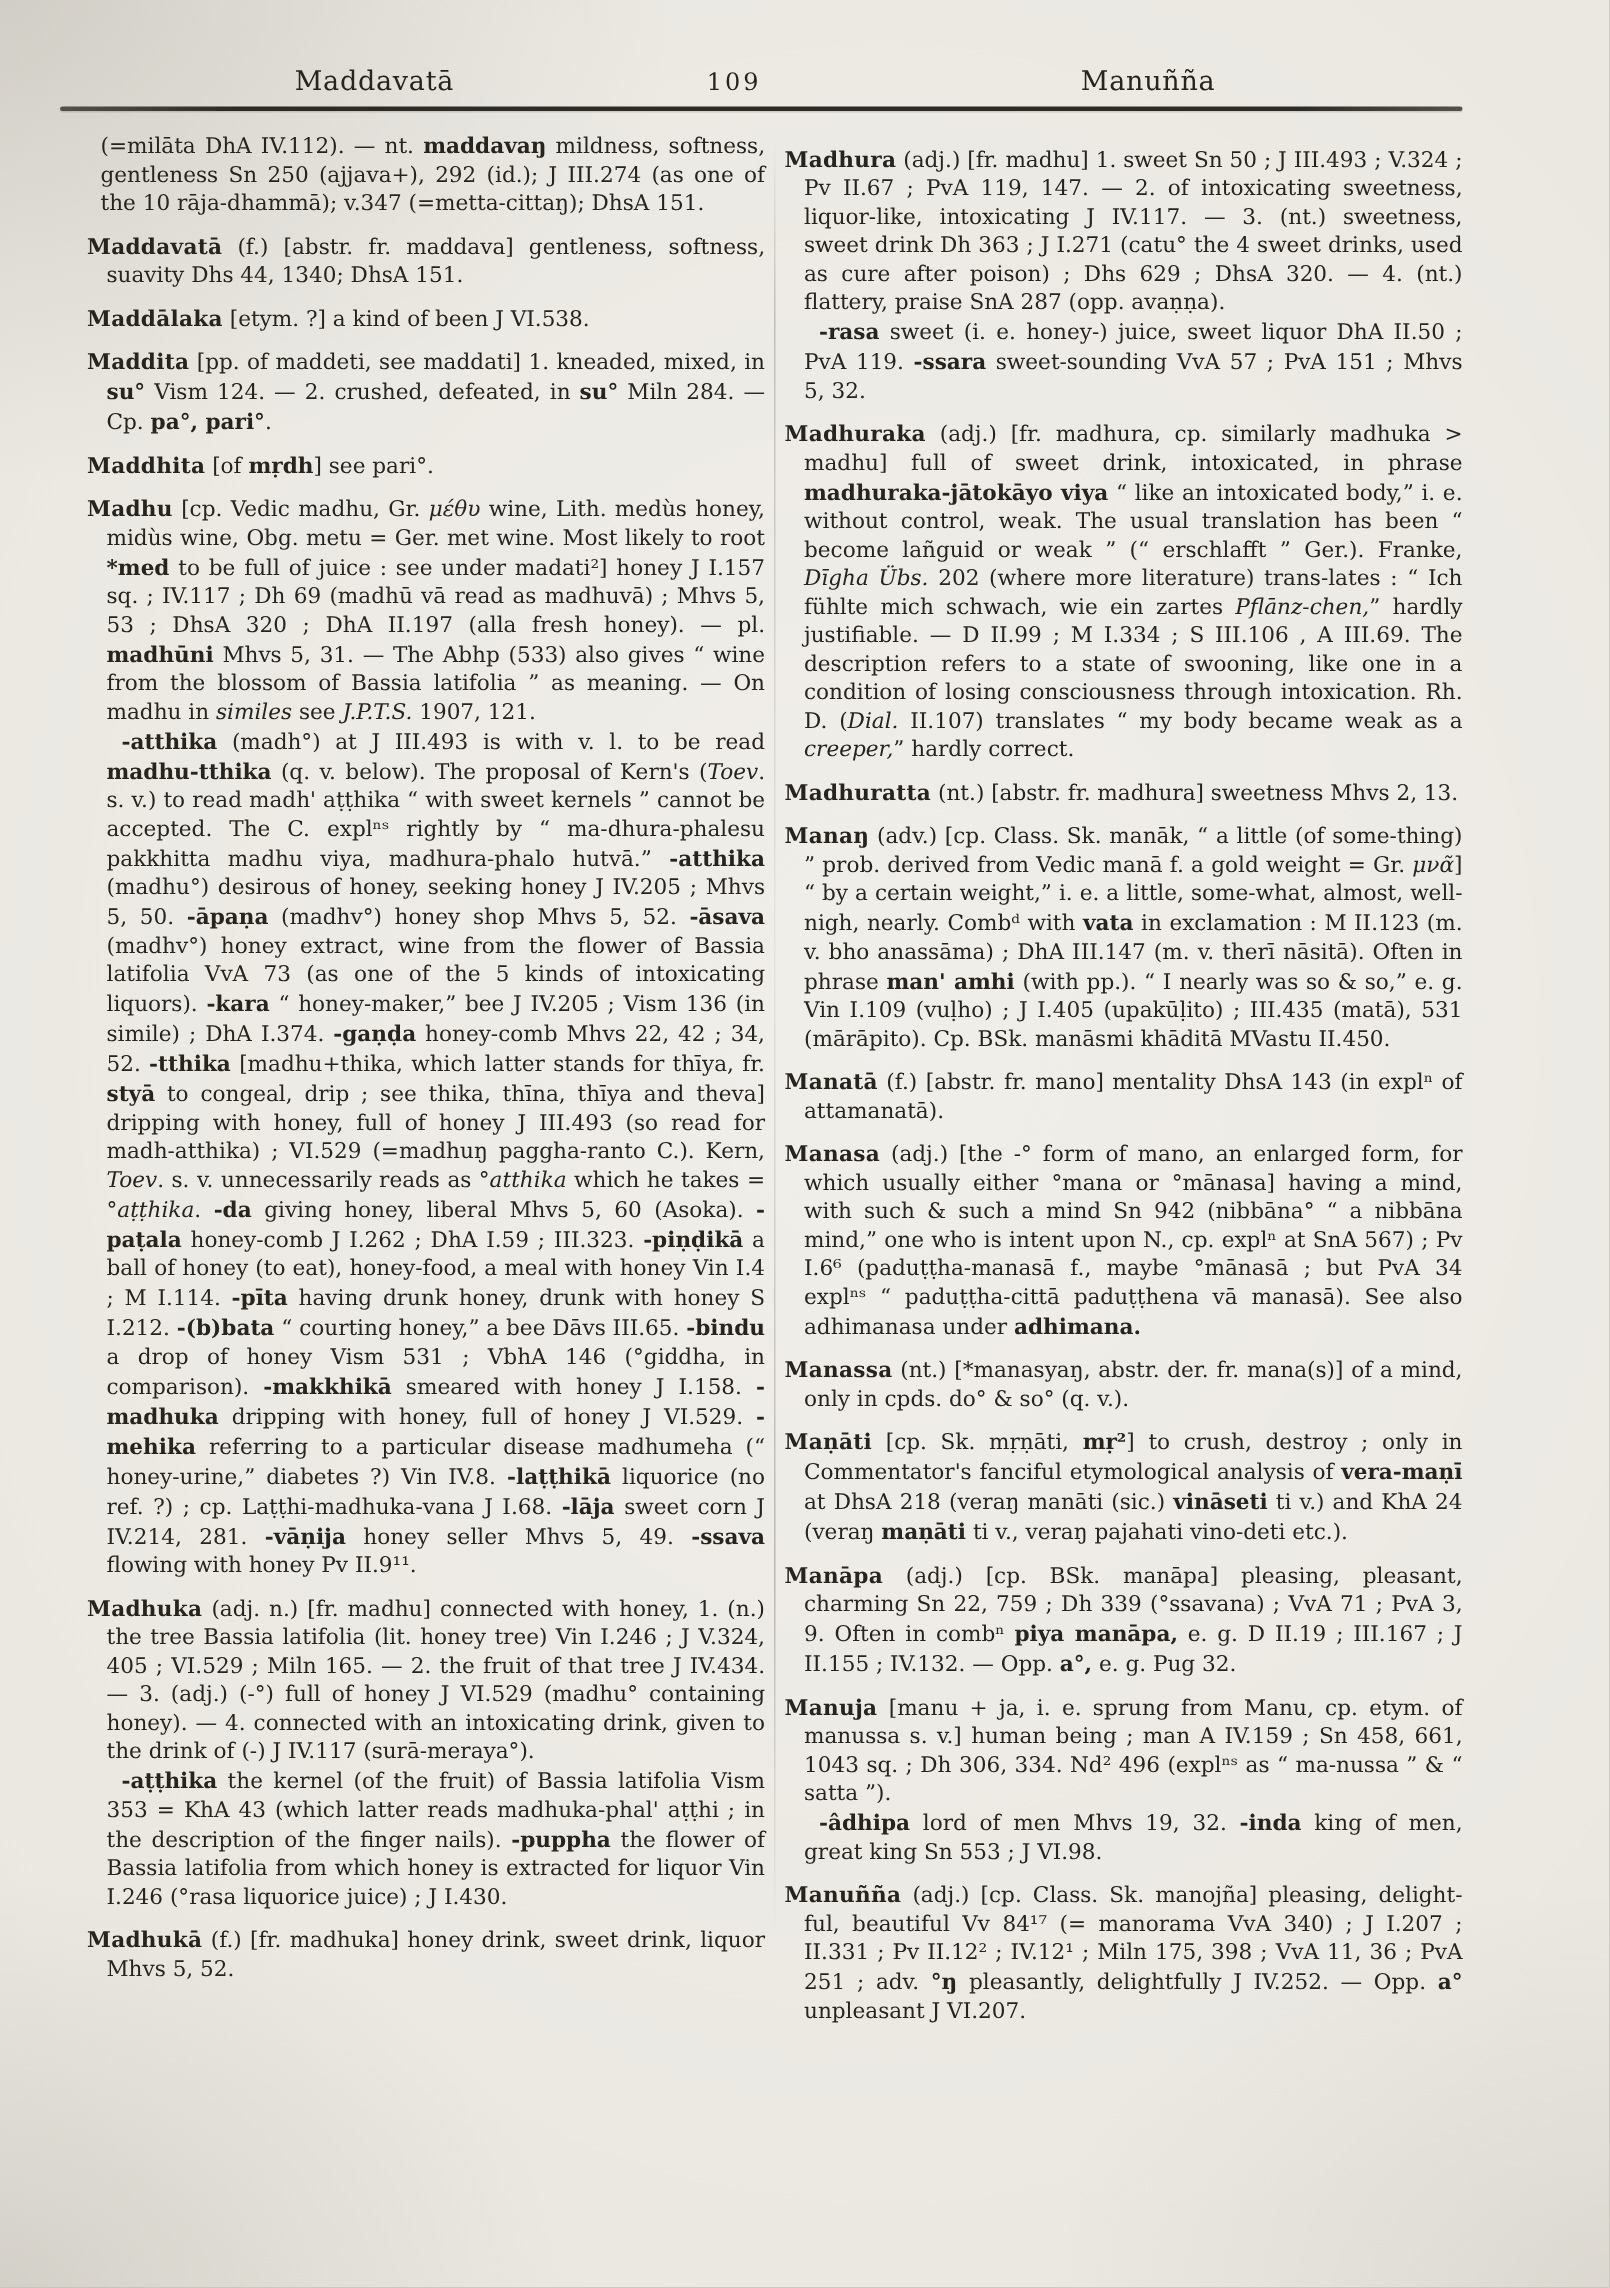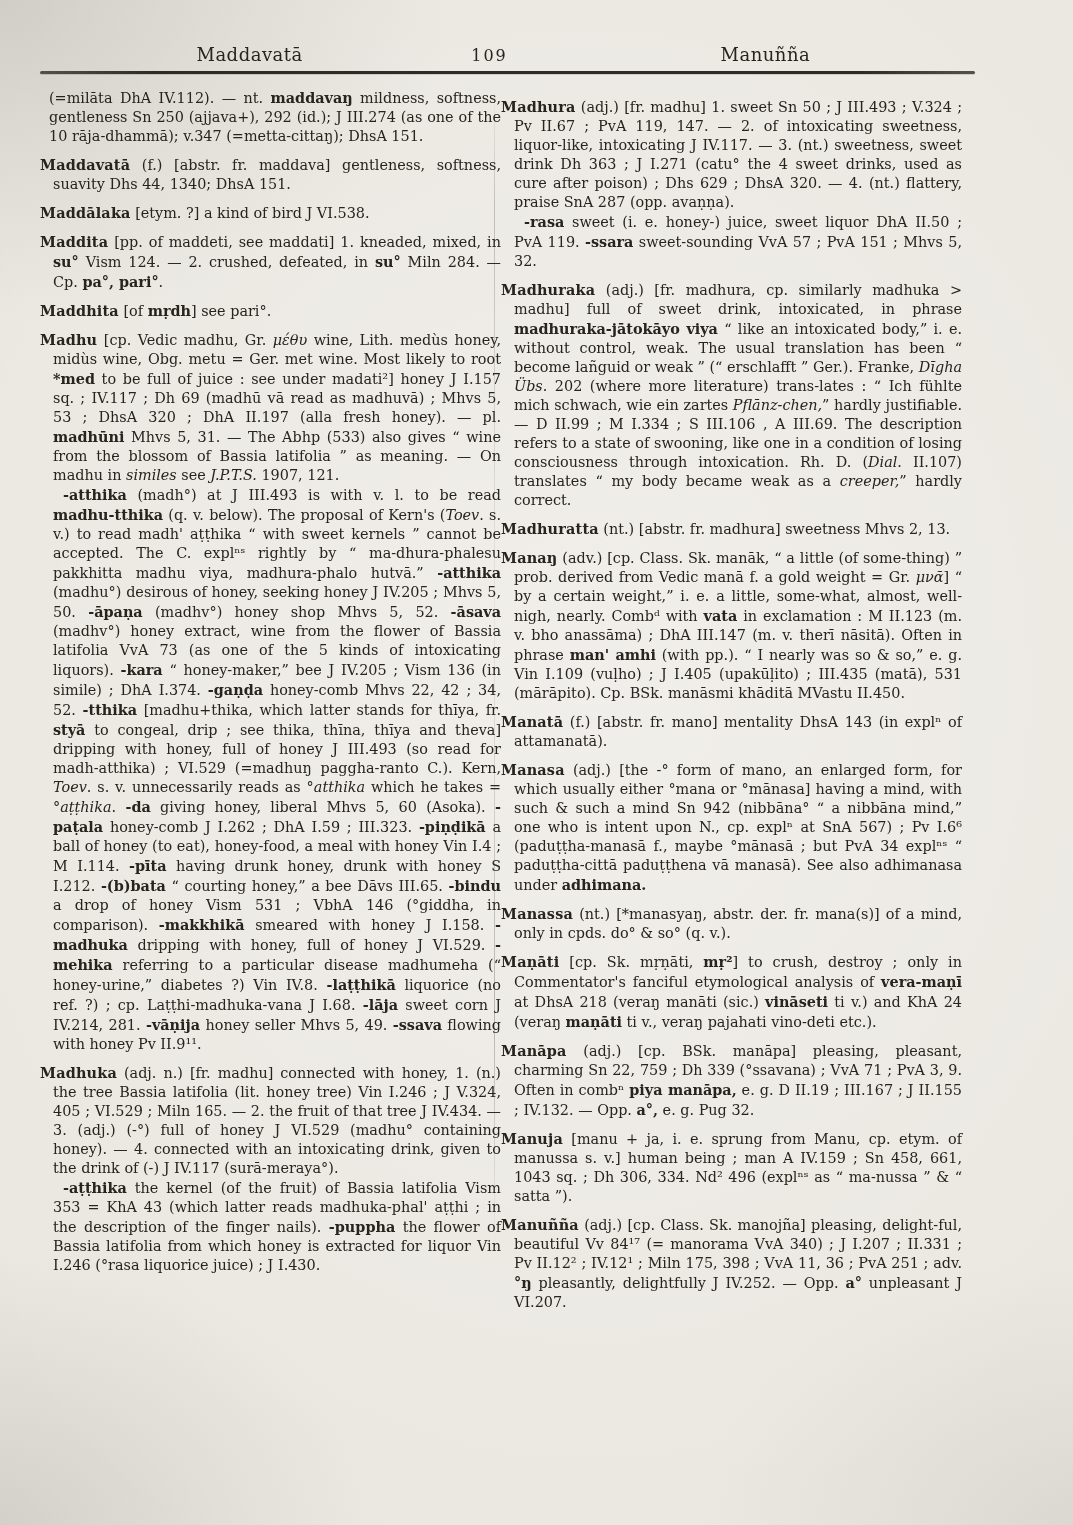--- a/index.html
+++ b/index.html
@@ -37,24 +37,26 @@
   }
   .head-rule{
     height:3px;
     background:linear-gradient(90deg,#55504a, #2e2a25 12%, #2e2a25 88%, #55504a);
     margin-top:6px;
     border-radius:2px;
     box-shadow:0 1px 0 rgba(0,0,0,.12);
   }
   .columns{
     display:flex;
+    gap:13px;
     margin-top:14px;
     font-size:14.4px;
     line-height:19px;
     text-align:justify;
+    margin-left:18px;
   }
   .col{width:461px;}
   .col.right{position:relative;}
   .col.right::before{
     content:"";
     position:absolute;left:-7px;top:4px;bottom:60px;
     width:1px;
     background:linear-gradient(rgba(60,55,48,.0), rgba(60,55,48,.25) 10%, rgba(60,55,48,.05) 45%, rgba(60,55,48,.3) 80%, rgba(60,55,48,0));
   }
   p.entry{margin:0;padding-left:13px;text-indent:-13px;}
@@ -73,37 +75,39 @@
     <div class="running-head">
       <span class="side">Maddavatā</span>
       <span class="pageno">109</span>
       <span class="side">Manuñña</span>
     </div>
     <div class="head-rule"></div>
     <div class="columns">
       <div class="col left">
           <p class="entry cont"><span>(=milāta DhA IV.112). — nt. </span><b>maddavaŋ</b><span> mildness, softness, gentleness Sn 250 (ajjava+), 292 (id.); J III.274 (as one of the 10 rāja-dhammā); v.347 (=metta-cittaŋ); DhsA 151.</span></p>
           <p class="entry new"><b class="hw">Maddavatā</b><span> (f.) [abstr. fr. maddava] gentleness, softness, suavity Dhs 44, 1340; DhsA 151.</span></p>
-          <p class="entry new"><b class="hw">Maddālaka</b><span> [etym. ?] a kind of bird J VI.538.</span></p>
+          <p class="entry new"><b class="hw">Maddālaka</b><span> [etym. ?] a kind of been J VI.538.</span></p>
           <p class="entry new"><b class="hw">Maddita</b><span> [pp. of maddeti, see maddati] 1. kneaded, mixed, in </span><b>su°</b><span> Vism 124. — 2. crushed, defeated, in </span><b>su°</b><span> Miln 284. — Cp. </span><b>pa°, pari°</b><span>.</span></p>
           <p class="entry new"><b class="hw">Maddhita</b><span> [of </span><b>mṛdh</b><span>] see pari°.</span></p>
           <p class="entry new"><b class="hw">Madhu</b><span> [cp. Vedic madhu, Gr. </span><i>μέθυ</i><span> wine, Lith. medùs honey, midùs wine, Obg. metu = Ger. met wine.  Most likely to root </span><b>*med</b><span> to be full of juice : see under madati²] honey J I.157 sq. ; IV.117 ; Dh 69 (madhū vā read as madhuvā) ; Mhvs 5, 53 ; DhsA 320 ; DhA II.197 (alla fresh honey). — pl. </span><b>madhūni</b><span> Mhvs 5, 31. — The Abhp (533) also gives “ wine from the blossom of Bassia latifolia ” as meaning. — On madhu in </span><i>similes</i><span> see </span><i>J.P.T.S.</i><span> 1907, 121.</span></p>
           <p class="entry sub"><b>-atthika</b><span> (madh°) at J III.493 is with v. l. to be read </span><b>madhu-tthika</b><span> (q. v. below).  The proposal of Kern's (</span><i>Toev</i><span>. s. v.) to read madh' aṭṭhika “ with sweet kernels ” cannot be accepted.  The C. explⁿˢ rightly by “ ma-dhura-phalesu pakkhitta madhu viya, madhura-phalo hutvā.”  </span><b>-atthika</b><span> (madhu°) desirous of honey, seeking honey J IV.205 ; Mhvs 5, 50.  </span><b>-āpaṇa</b><span> (madhv°) honey shop Mhvs 5, 52.  </span><b>-āsava</b><span> (madhv°) honey extract, wine from the flower of Bassia latifolia VvA 73 (as one of the 5 kinds of intoxicating liquors).  </span><b>-kara</b><span> “ honey-maker,” bee J IV.205 ; Vism 136 (in simile) ; DhA I.374.  </span><b>-gaṇḍa</b><span> honey-comb Mhvs 22, 42 ; 34, 52. </span><b>-tthika</b><span> [madhu+thika, which latter stands for thīya, fr. </span><b>styā</b><span> to congeal, drip ; see thika, thīna, thīya and theva] dripping with honey, full of honey J III.493 (so read for madh-atthika) ; VI.529 (=madhuŋ paggha-ranto C.).  Kern, </span><i>Toev</i><span>. s. v. unnecessarily reads as </span><i>°atthika</i><span> which he takes = </span><i>°aṭṭhika</i><span>.  </span><b>-da</b><span> giving honey, liberal Mhvs 5, 60 (Asoka).  </span><b>-paṭala</b><span> honey-comb J I.262 ; DhA I.59 ; III.323.  </span><b>-piṇḍikā</b><span> a ball of honey (to eat), honey-food, a meal with honey Vin I.4 ; M I.114.  </span><b>-pīta</b><span> having drunk honey, drunk with honey S I.212.  </span><b>-(b)bata</b><span> “ courting honey,” a bee Dāvs III.65. </span><b>-bindu</b><span> a drop of honey Vism 531 ; VbhA 146 (°giddha, in comparison).  </span><b>-makkhikā</b><span> smeared with honey J I.158.  </span><b>-madhuka</b><span> dripping with honey, full of honey J VI.529.  </span><b>-mehika</b><span> referring to a particular disease madhumeha (“ honey-urine,” diabetes ?) Vin IV.8. </span><b>-laṭṭhikā</b><span> liquorice (no ref. ?) ; cp. Laṭṭhi-madhuka-vana J I.68.  </span><b>-lāja</b><span> sweet corn J IV.214, 281.  </span><b>-vāṇija</b><span> honey seller Mhvs 5, 49.  </span><b>-ssava</b><span> flowing with honey Pv II.9¹¹.</span></p>
           <p class="entry new"><b class="hw">Madhuka</b><span> (adj. n.) [fr. madhu] connected with honey, 1. (n.) the tree Bassia latifolia (lit. honey tree) Vin I.246 ; J V.324, 405 ; VI.529 ; Miln 165. — 2. the fruit of that tree J IV.434. — 3. (adj.) (-°) full of honey J VI.529 (madhu° containing honey). — 4. connected with an intoxicating drink, given to the drink of (-) J IV.117 (surā-meraya°).</span></p>
           <p class="entry sub"><b>-aṭṭhika</b><span> the kernel (of the fruit) of Bassia latifolia Vism 353 = KhA 43 (which latter reads madhuka-phal' aṭṭhi ; in the description of the finger nails). </span><b>-puppha</b><span> the flower of Bassia latifolia from which honey is extracted for liquor Vin I.246 (°rasa liquorice juice) ; J I.430.</span></p>
+          <p class="entry new"><b class="hw">Madhukā</b><span> (f.) [fr. madhuka] honey drink, sweet drink, liquor Mhvs 5, 52.</span></p>
         </div>
       <div class="col right">
           <p class="entry new"><b class="hw">Madhura</b><span> (adj.) [fr. madhu] 1. sweet Sn 50 ; J III.493 ; V.324 ; Pv II.67 ; PvA 119, 147. — 2. of intoxicating sweetness, liquor-like, intoxicating J IV.117. — 3. (nt.) sweetness, sweet drink Dh 363 ; J I.271 (catu° the 4 sweet drinks, used as cure after poison) ; Dhs 629 ; DhsA 320. — 4. (nt.) flattery, praise SnA 287 (opp. avaṇṇa).</span></p>
           <p class="entry sub"><b>-rasa</b><span> sweet (i. e. honey-) juice, sweet liquor DhA II.50 ; PvA 119.  </span><b>-ssara</b><span> sweet-sounding VvA 57 ; PvA 151 ; Mhvs 5, 32.</span></p>
           <p class="entry new"><b class="hw">Madhuraka</b><span> (adj.) [fr. madhura, cp. similarly madhuka &gt; madhu] full of sweet drink, intoxicated, in phrase </span><b>madhuraka-jātokāyo viya</b><span> “ like an intoxicated body,” i. e. without control, weak.  The usual translation has been “ become lañguid or weak ” (“ erschlafft ” Ger.). Franke, </span><i>Dīgha Übs.</i><span> 202 (where more literature) trans-lates : “ Ich fühlte mich schwach, wie ein zartes </span><i>Pflānz-chen,</i><span>” hardly justifiable. — D II.99 ; M I.334 ; S III.106 , A III.69.  The description refers to a state of swooning, like one in a condition of losing consciousness through intoxication.  Rh. D. (</span><i>Dial.</i><span> II.107) translates “ my body became weak as a </span><i>creeper,</i><span>” hardly correct.</span></p>
           <p class="entry new"><b class="hw">Madhuratta</b><span> (nt.) [abstr. fr. madhura] sweetness Mhvs 2, 13.</span></p>
           <p class="entry new"><b class="hw">Manaŋ</b><span> (adv.) [cp. Class. Sk. manāk, “ a little (of some-thing) ” prob. derived from Vedic manā f. a gold weight = Gr. </span><i>μνᾶ</i><span>] “ by a certain weight,” i. e. a little, some-what, almost, well-nigh, nearly.  Combᵈ with </span><b>vata</b><span> in exclamation : M II.123 (m. v. bho anassāma) ; DhA III.147 (m. v. therī nāsitā).  Often in phrase </span><b>man' amhi</b><span> (with pp.).  “ I nearly was so &amp; so,” e. g. Vin I.109 (vuḷho) ; J I.405 (upakūḷito) ; III.435 (matā), 531 (mārāpito).  Cp. BSk. manāsmi khāditā MVastu II.450.</span></p>
           <p class="entry new"><b class="hw">Manatā</b><span> (f.) [abstr. fr. mano] mentality DhsA 143 (in explⁿ of attamanatā).</span></p>
           <p class="entry new"><b class="hw">Manasa</b><span> (adj.) [the -° form of mano, an enlarged form, for which usually either °mana or °mānasa] having a mind, with such &amp; such a mind Sn 942 (nibbāna° “ a nibbāna mind,” one who is intent upon N., cp. explⁿ at SnA 567) ; Pv I.6⁶ (paduṭṭha-manasā f., maybe °mānasā ; but PvA 34 explⁿˢ “ paduṭṭha-cittā paduṭṭhena vā manasā).  See also adhimanasa under </span><b>adhimana.</b></p>
           <p class="entry new"><b class="hw">Manassa</b><span> (nt.) [*manasyaŋ, abstr. der. fr. mana(s)] of a mind, only in cpds. do° &amp; so° (q.  v.).</span></p>
           <p class="entry new"><b class="hw">Maṇāti</b><span> [cp. Sk. mṛṇāti, </span><b>mṛ²</b><span>] to crush, destroy ; only in Commentator's fanciful etymological analysis of </span><b>vera-maṇī</b><span> at DhsA 218 (veraŋ manāti (sic.) </span><b>vināseti</b><span> ti v.) and KhA 24 (veraŋ </span><b>maṇāti</b><span> ti v., veraŋ pajahati vino-deti etc.).</span></p>
           <p class="entry new"><b class="hw">Manāpa</b><span> (adj.) [cp. BSk. manāpa] pleasing, pleasant, charming Sn 22, 759 ; Dh 339 (°ssavana) ; VvA 71 ; PvA 3, 9.  Often in combⁿ </span><b>piya manāpa,</b><span> e. g. D II.19 ; III.167 ; J II.155 ; IV.132. — Opp. </span><b>a°,</b><span> e. g. Pug 32.</span></p>
           <p class="entry new"><b class="hw">Manuja</b><span> [manu + ja, i. e. sprung from Manu, cp. etym. of manussa s. v.] human being ; man A IV.159 ; Sn 458, 661, 1043 sq. ; Dh 306, 334.  Nd² 496 (explⁿˢ as “ ma-nussa ” &amp; “ satta ”).</span></p>
+          <p class="entry sub"><b>-âdhipa</b><span> lord of men Mhvs 19, 32.  </span><b>-inda</b><span> king of men, great king Sn 553 ; J VI.98.</span></p>
           <p class="entry new"><b class="hw">Manuñña</b><span> (adj.) [cp. Class. Sk. manojña] pleasing, delight-ful, beautiful Vv 84¹⁷ (= manorama VvA 340) ; J I.207 ; II.331 ; Pv II.12² ; IV.12¹ ; Miln 175, 398 ; VvA 11, 36 ; PvA 251 ; adv. </span><b>°ŋ</b><span> pleasantly, delightfully J IV.252. — Opp. </span><b>a°</b><span> unpleasant J VI.207.</span></p>
         </div>
     </div>
   </div>
 </div>
 
 </body></html>

